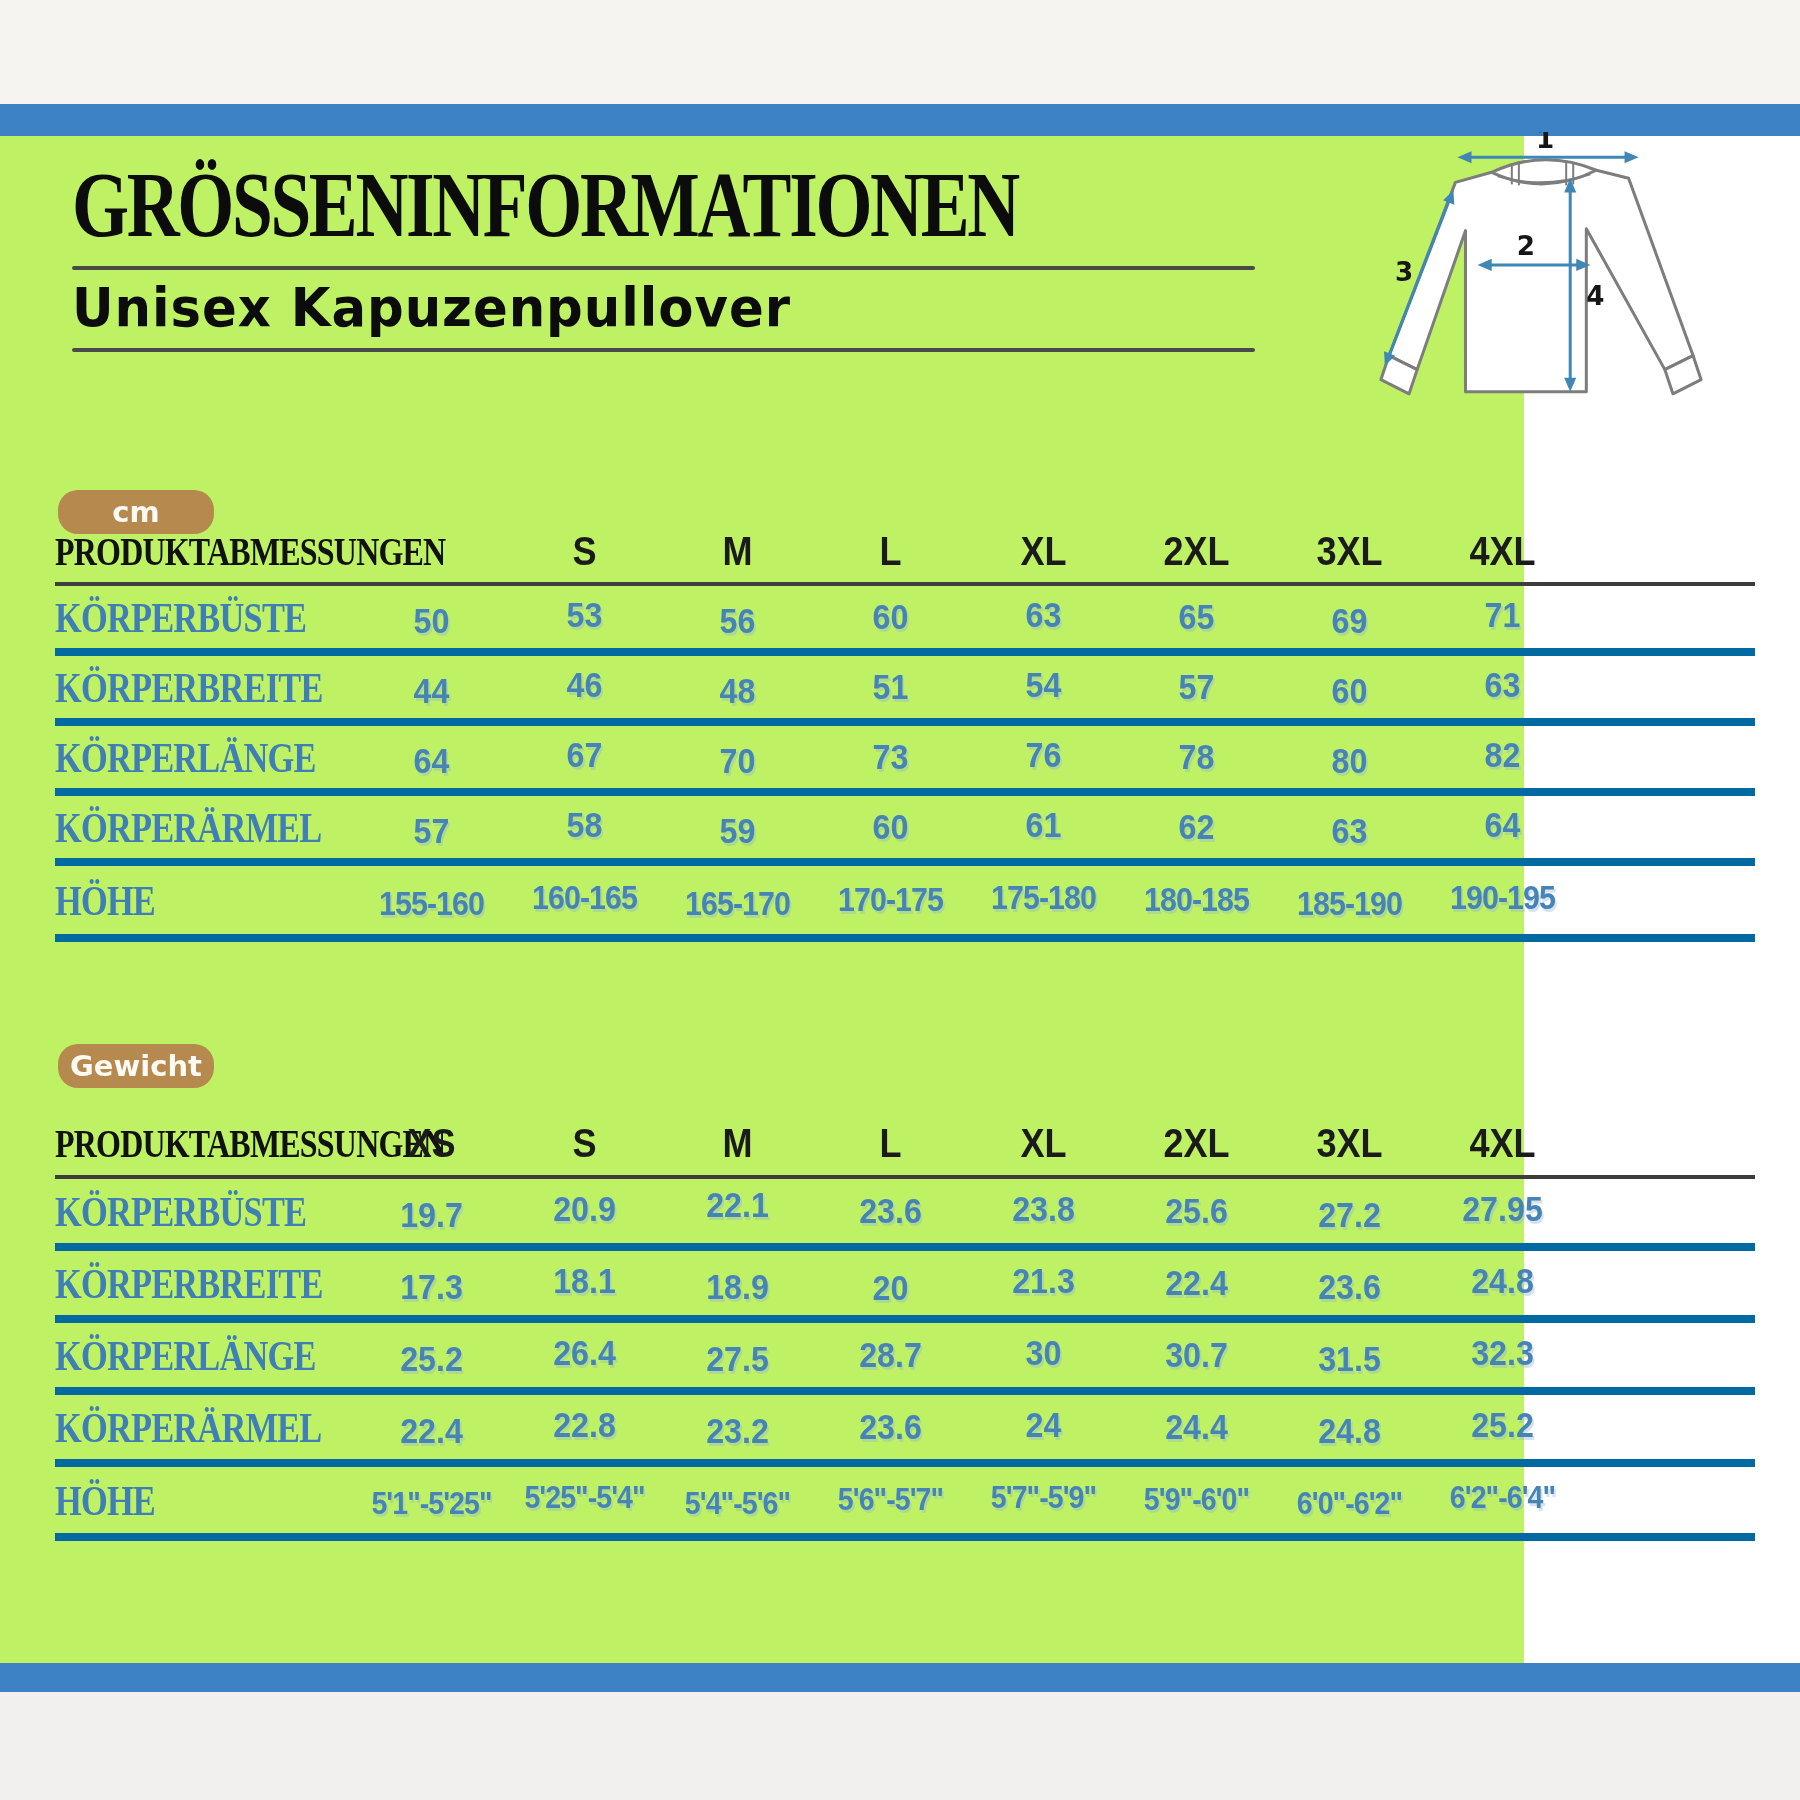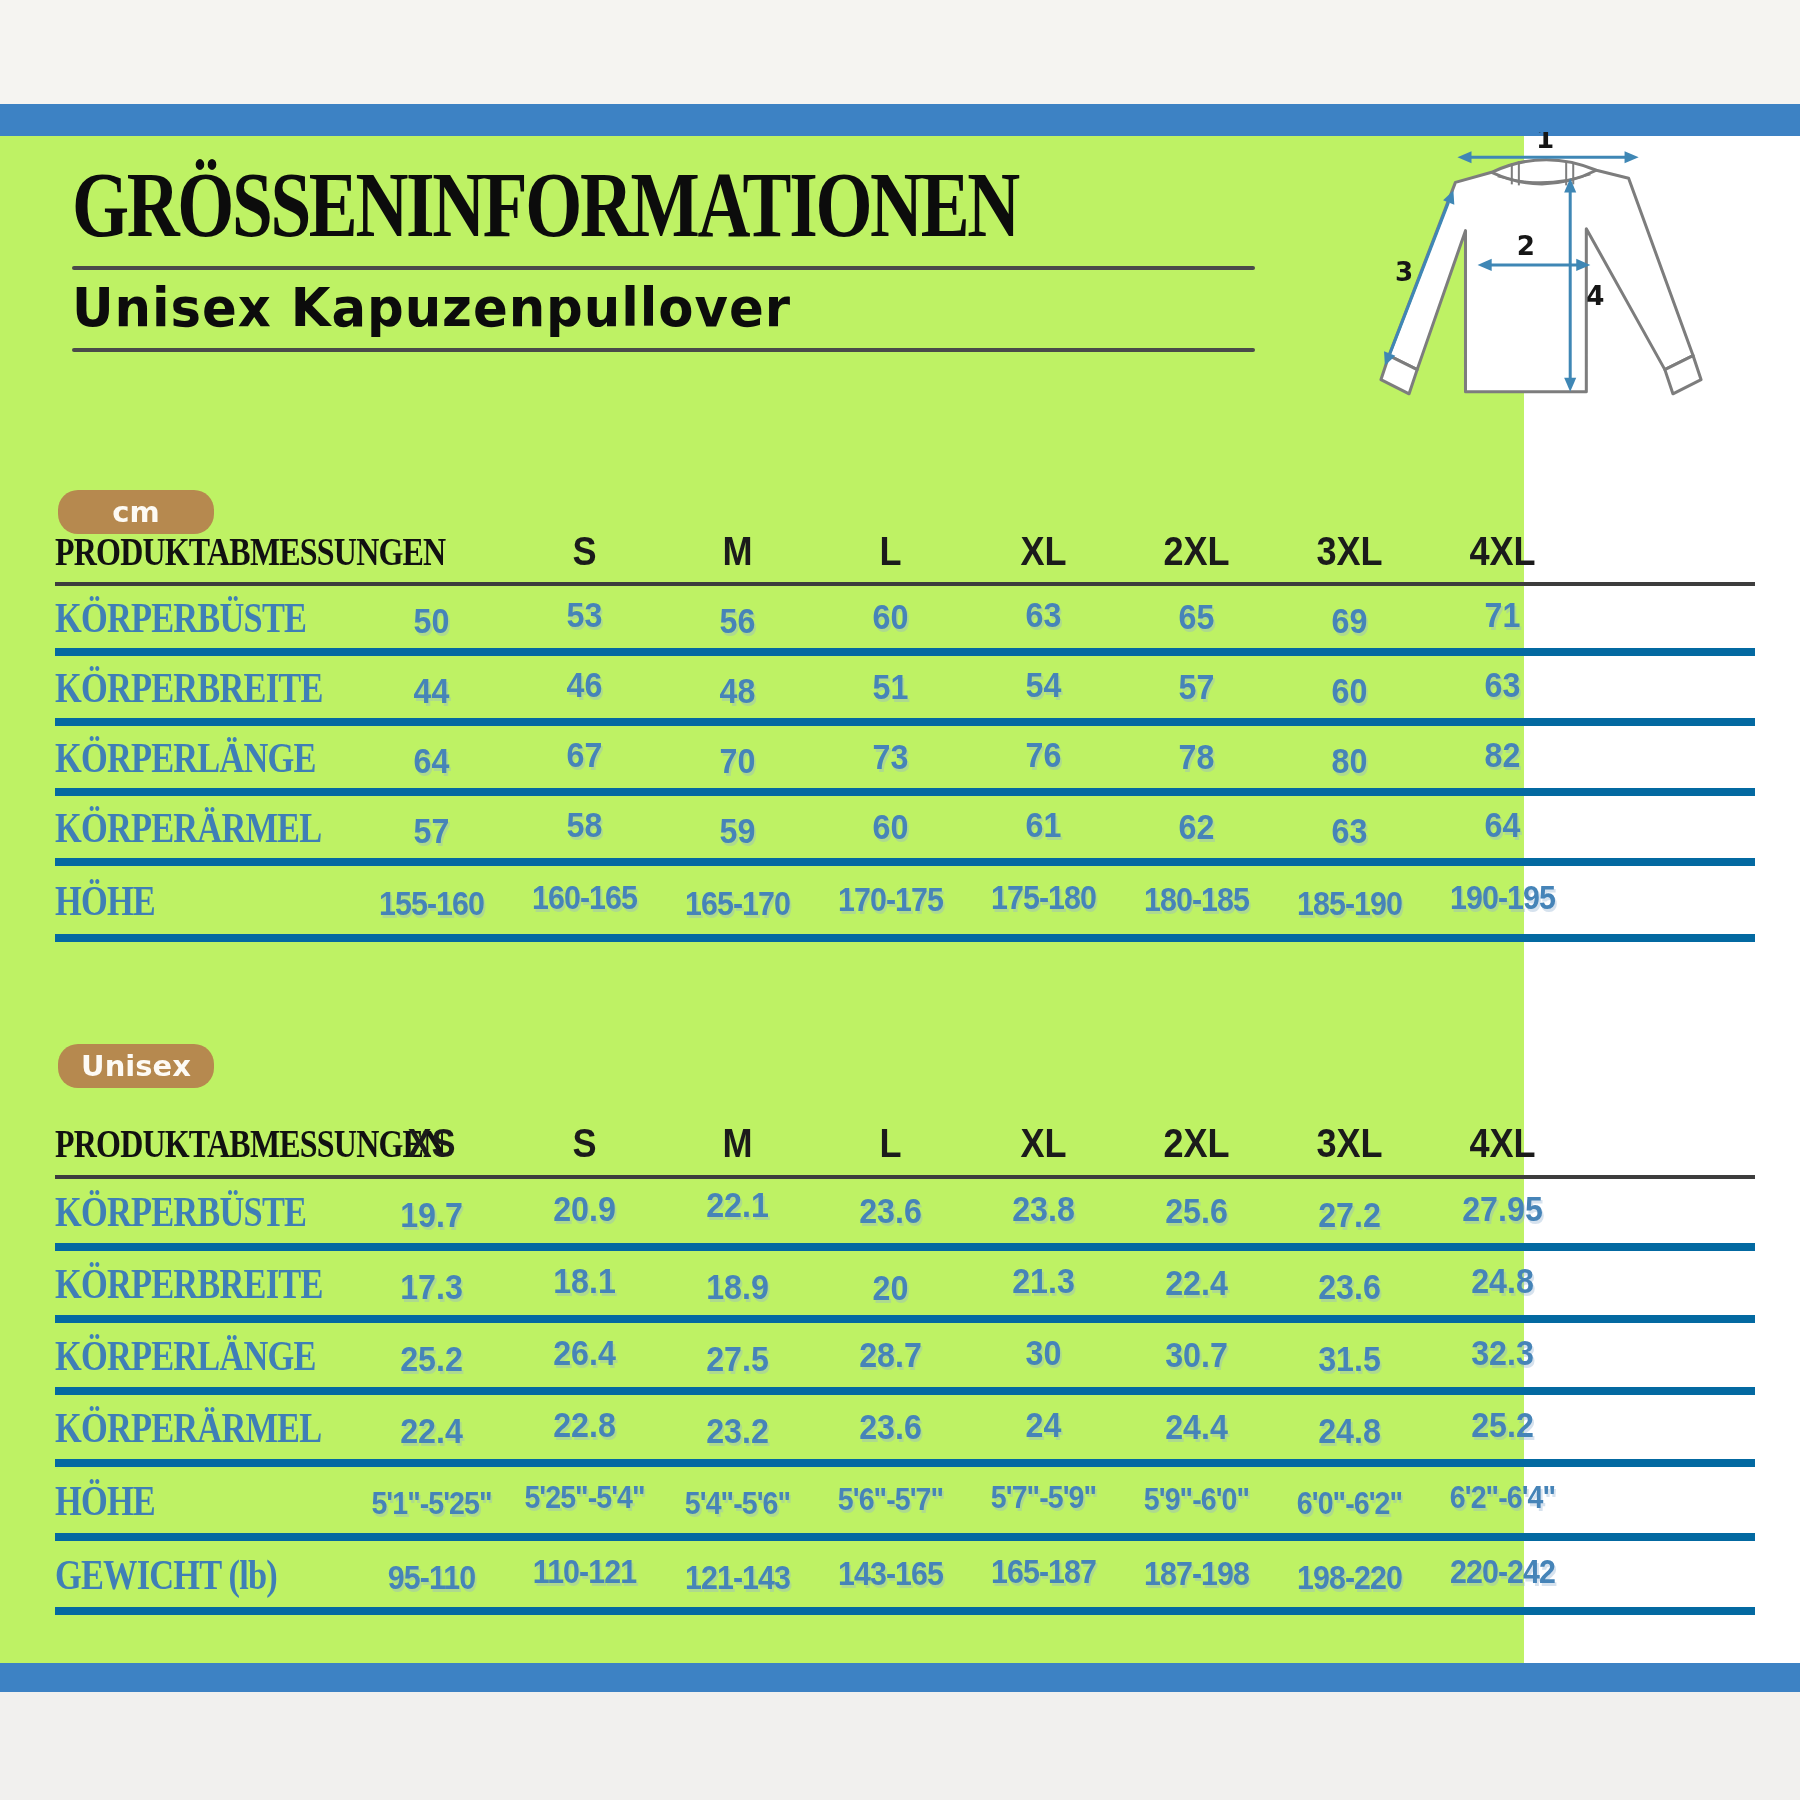--- a/index.html
+++ b/index.html
@@ -217,21 +217,21 @@
       <span class="cell val">165-170</span>
       <span class="cell val">170-175</span>
       <span class="cell val">175-180</span>
       <span class="cell val">180-185</span>
       <span class="cell val">185-190</span>
       <span class="cell val">190-195</span>
     </div>
   </div>
 
   <div class="badge badge-in">
-    <span>Unisex</span>
+    <span>Gewicht</span>
   </div>
 
   <div class="tbl tbl-in">
     <div class="trow thead">
       <span class="cell hlab">PRODUKTABMESSUNGEN</span>
       <span class="cell hsize">XS</span>
       <span class="cell hsize">S</span>
       <span class="cell hsize">M</span>
       <span class="cell hsize">L</span>
       <span class="cell hsize">XL</span>
@@ -287,29 +287,18 @@
       <span class="cell rlab">HÖHE</span>
       <span class="cell val">5'1"-5'25"</span>
       <span class="cell val">5'25"-5'4"</span>
       <span class="cell val">5'4"-5'6"</span>
       <span class="cell val">5'6"-5'7"</span>
       <span class="cell val">5'7"-5'9"</span>
       <span class="cell val">5'9"-6'0"</span>
       <span class="cell val">6'0"-6'2"</span>
       <span class="cell val">6'2"-6'4"</span>
     </div>
-    <div class="trow r6">
-      <span class="cell rlab">GEWICHT (lb)</span>
-      <span class="cell val">95-110</span>
-      <span class="cell val">110-121</span>
-      <span class="cell val">121-143</span>
-      <span class="cell val">143-165</span>
-      <span class="cell val">165-187</span>
-      <span class="cell val">187-198</span>
-      <span class="cell val">198-220</span>
-      <span class="cell val">220-242</span>
-    </div>
   </div>
 
 </div>
 
 <div class="bar-bottom"></div>
 <div class="band-bottom"></div>
 
 </body></html>

